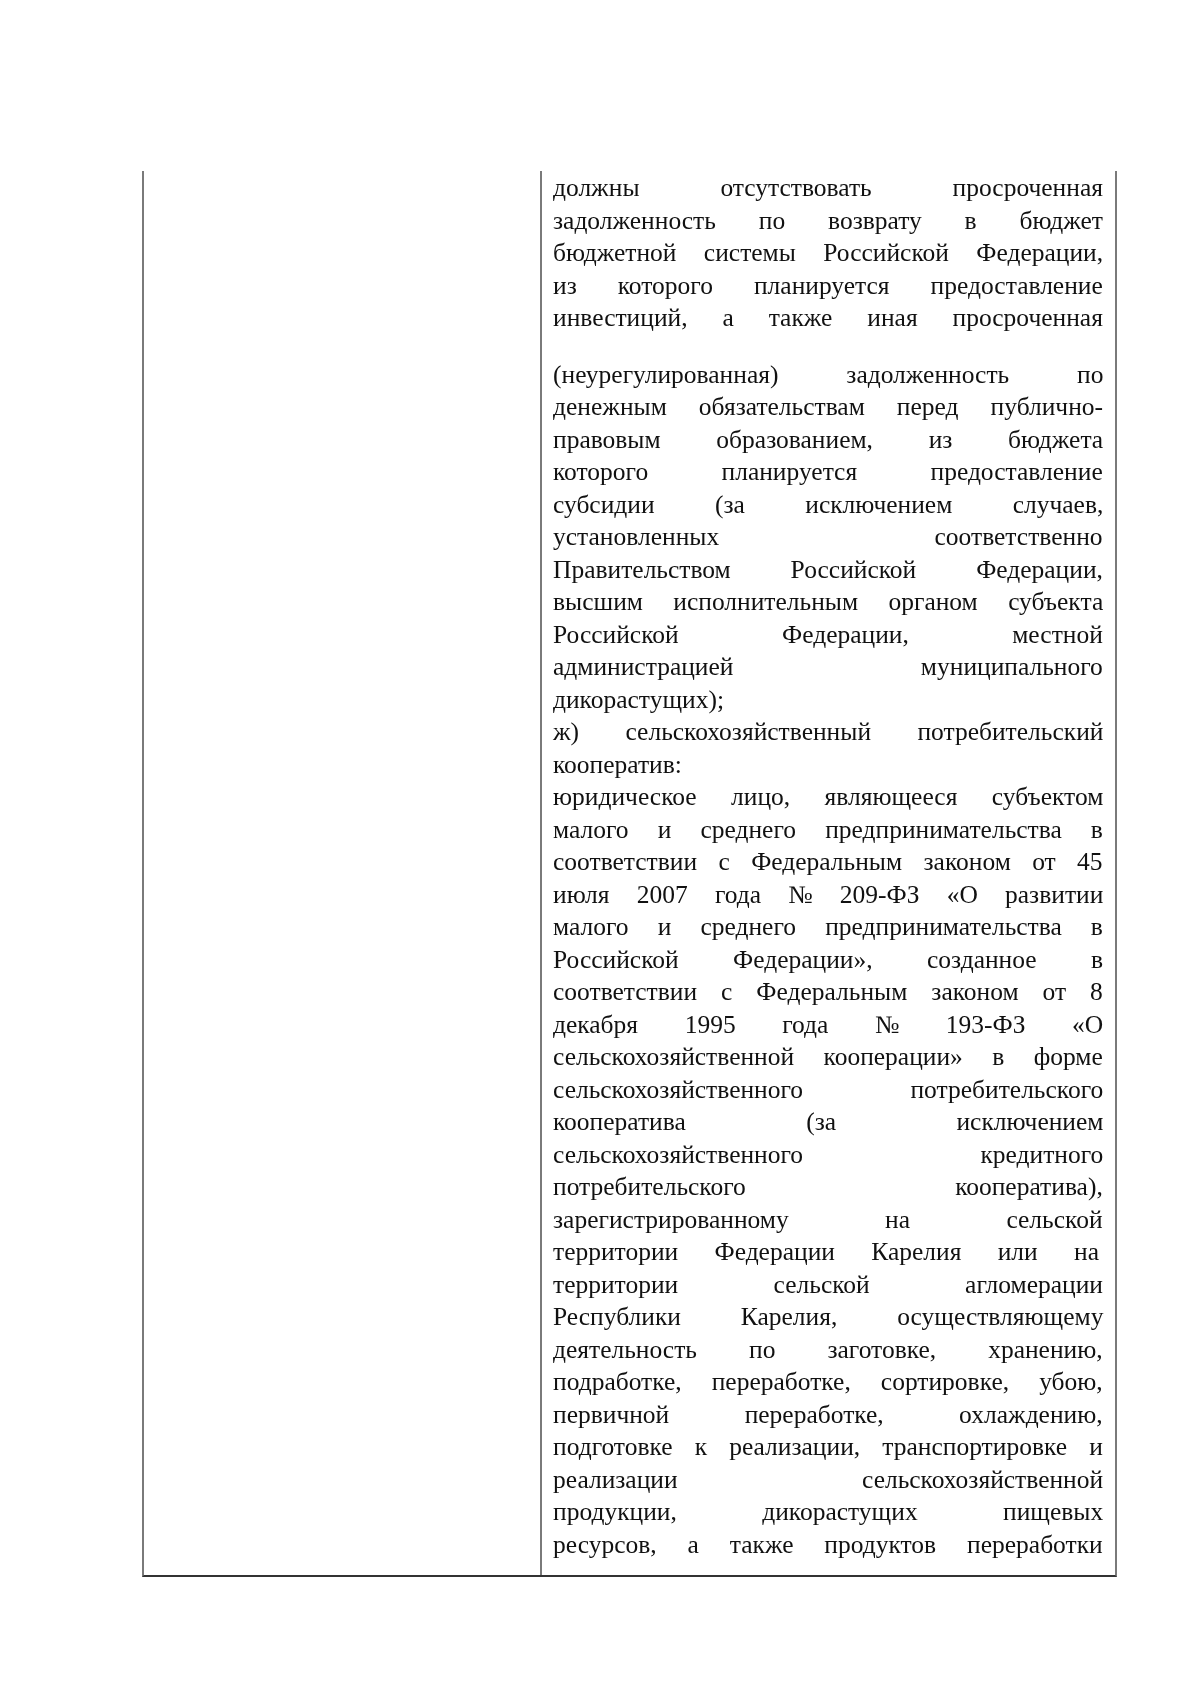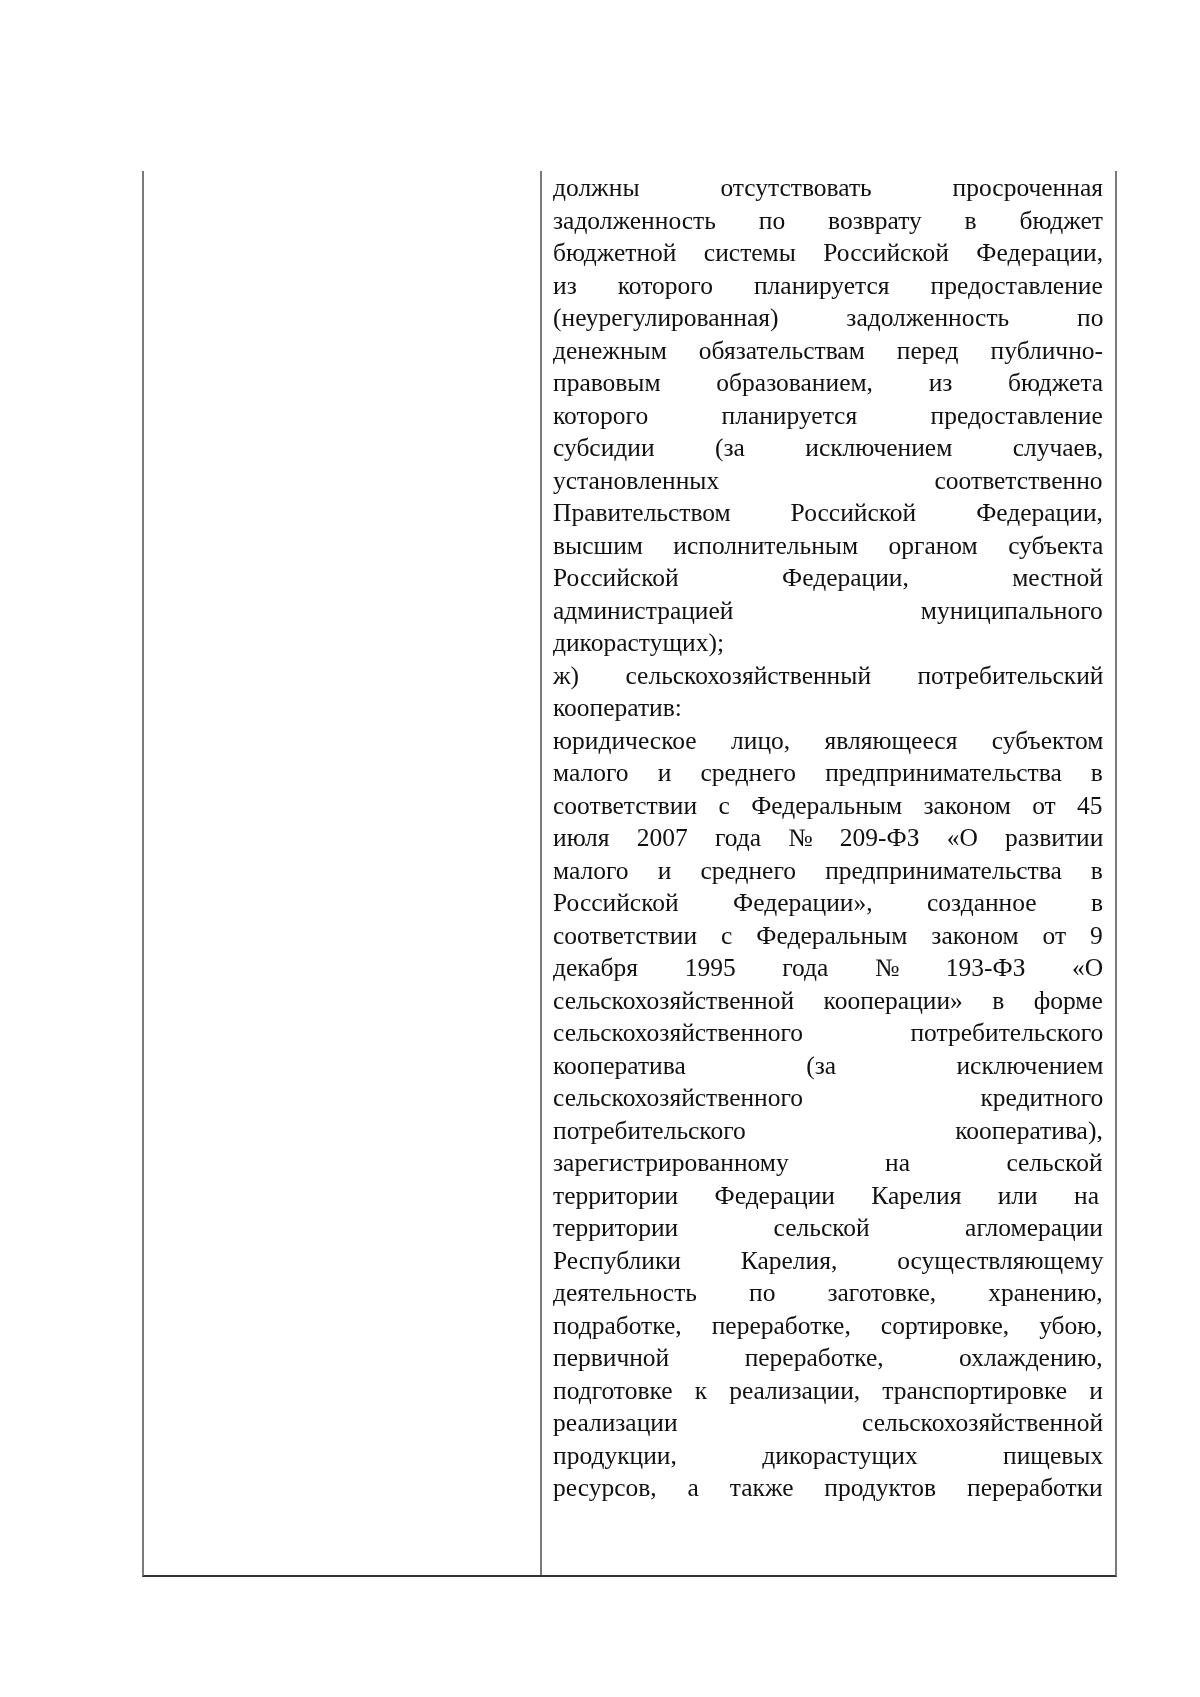--- a/index.html
+++ b/index.html
@@ -56,40 +56,41 @@
 </head>
 <body>
 
 <div class="doc-table">
   <div class="col-left"></div>
   <div class="col-right" id="right-cell">
       <span class="line" style="word-spacing: 74.5px; display: block;">должны отсутствовать просроченная</span>
       <span class="line" style="word-spacing: 36.5px; display: block;">задолженность по возврату в бюджет</span>
       <span class="line" style="word-spacing: 21px; display: block;">бюджетной системы Российской Федерации,</span>
       <span class="line" style="word-spacing: 34.6667px; display: block;">из которого планируется предоставление</span>
-      <span class="line" style="word-spacing: 61.5px; display: block;">(неурегулированная) задолженность по</span>
+      <span class="line" style="word-spacing: 28.5px; display: block;">инвестиций, а также иная просроченная</span>
+      <span class="line" style="word-spacing: 61.5px; display: block; margin-top: 24px;">(неурегулированная) задолженность по</span>
       <span class="line" style="word-spacing: 25.6667px; display: block;">денежным обязательствам перед публично-</span>
       <span class="line" style="word-spacing: 49.3333px; display: block;">правовым образованием, из бюджета</span>
       <span class="line" style="word-spacing: 67px; display: block;">которого планируется предоставление</span>
       <span class="line" style="word-spacing: 54px; display: block;">субсидии (за исключением случаев,</span>
       <span class="line" style="word-spacing: 209px; display: block;">установленных соответственно</span>
       <span class="line" style="word-spacing: 53.5px; display: block;">Правительством Российской Федерации,</span>
       <span class="line" style="word-spacing: 24px; display: block;">высшим исполнительным органом субъекта</span>
       <span class="line" style="word-spacing: 97px; display: block;">Российской Федерации, местной</span>
       <span class="line" style="word-spacing: 181px; display: block;">администрацией муниципального</span>
       <span class="line last">дикорастущих);</span>
       <span class="line" style="word-spacing: 40px; display: block;">ж) сельскохозяйственный потребительский</span>
       <span class="line last">кооператив:</span>
       <span class="line" style="word-spacing: 28px; display: block;">юридическое лицо, являющееся субъектом</span>
       <span class="line" style="word-spacing: 22.75px; display: block;">малого и среднего предпринимательства в</span>
       <span class="line" style="word-spacing: 15px; display: block;">соответствии с Федеральным законом от 45</span>
       <span class="line" style="word-spacing: 20.8333px; display: block;">июля 2007 года № 209-ФЗ «О развитии</span>
       <span class="line" style="word-spacing: 22.75px; display: block;">малого и среднего предпринимательства в</span>
       <span class="line" style="word-spacing: 48px; display: block;">Российской Федерации», созданное в</span>
-      <span class="line" style="word-spacing: 17.6px; display: block;">соответствии с Федеральным законом от 9</span>
+      <span class="line" style="word-spacing: 17.6px; display: block;">соответствии с Федеральным законом от 8</span>
       <span class="line" style="word-spacing: 40.2px; display: block;">декабря 1995 года № 193-ФЗ «О</span>
       <span class="line" style="word-spacing: 23px; display: block;">сельскохозяйственной кооперации» в форме</span>
       <span class="line" style="word-spacing: 101px; display: block;">сельскохозяйственного потребительского</span>
       <span class="line" style="word-spacing: 114px; display: block;">кооператива (за исключением</span>
       <span class="line" style="word-spacing: 171px; display: block;">сельскохозяйственного кредитного</span>
       <span class="line" style="word-spacing: 203px; display: block;">потребительского кооператива),</span>
       <span class="line" style="word-spacing: 90px; display: block;">зарегистрированному на сельской</span>
       <span class="line" style="word-spacing: 29px; display: block;">территории Федерации Карелия или на</span>
       <span class="line" style="word-spacing: 89px; display: block;">территории сельской агломерации</span>
       <span class="line" style="word-spacing: 53.5px; display: block;">Республики Карелия, осуществляющему</span>

